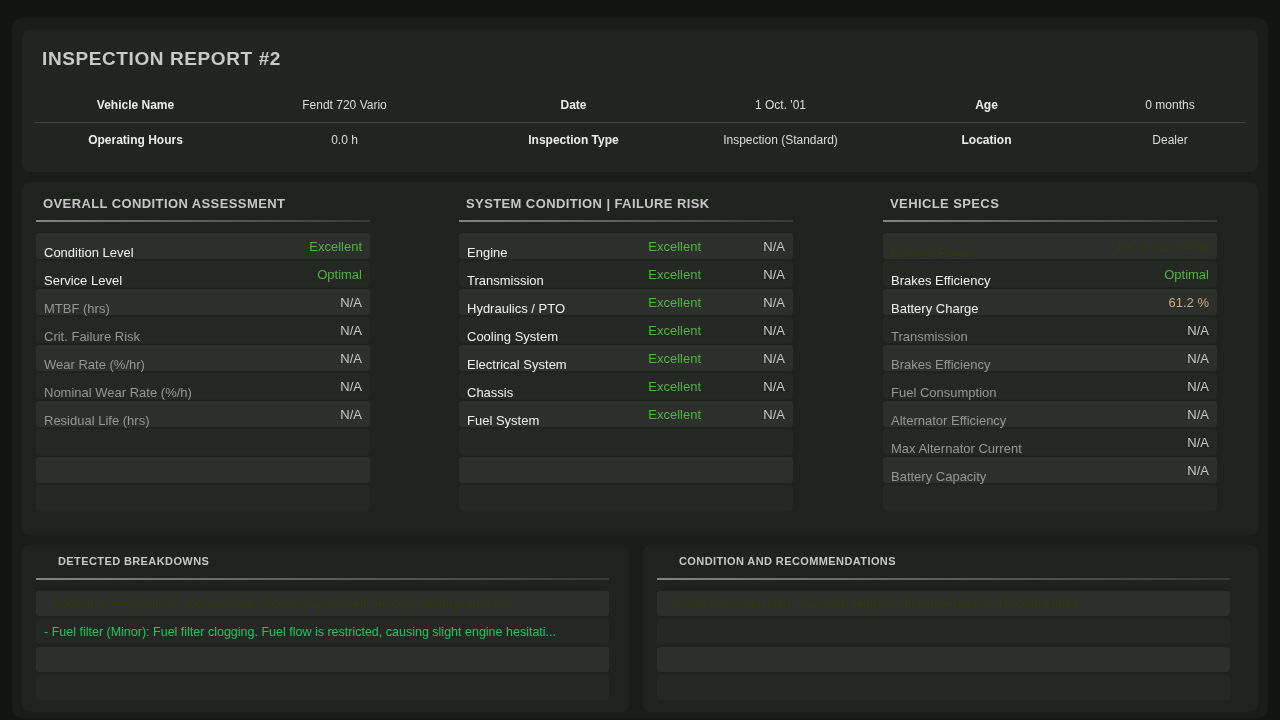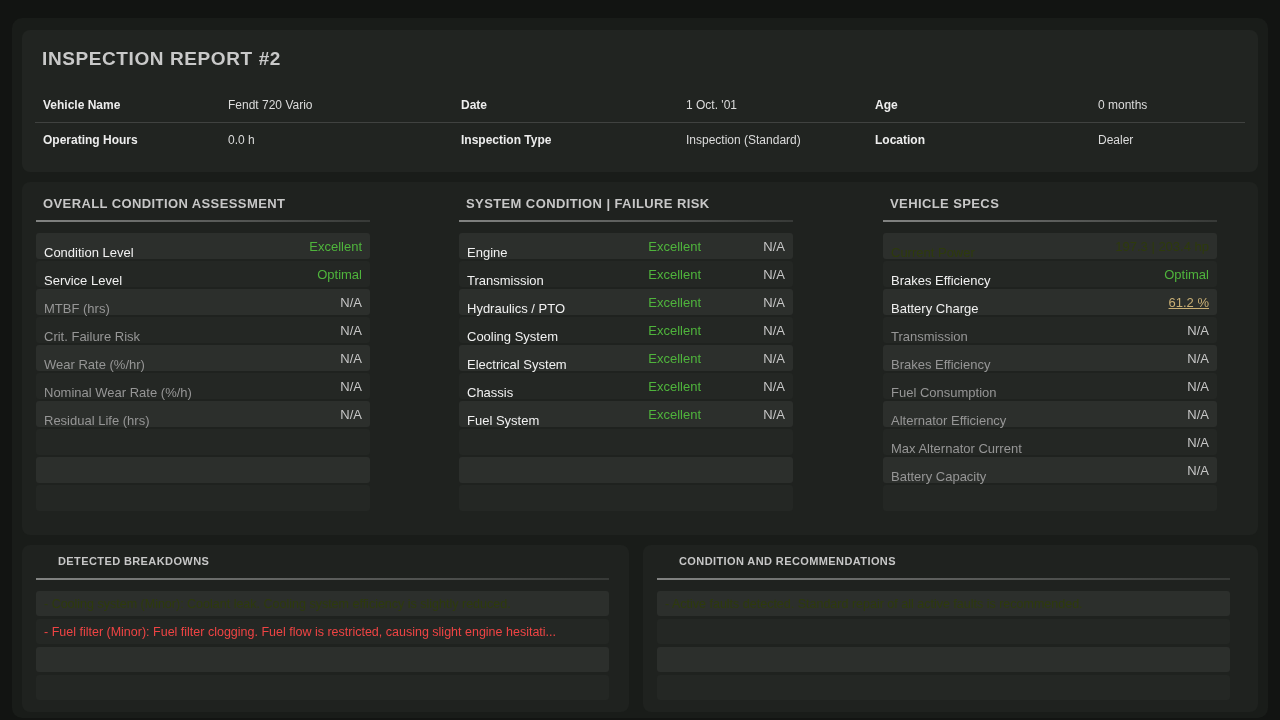--- a/index.html
+++ b/index.html
@@ -2,21 +2,21 @@
 <html style="--good: #4fb43c; --warn: #c9af74; --highlight_bg: #87a226; --highlight_text: #2e3b0c;"><head>
 <meta charset="utf-8">
 <style>
   html,body{margin:0;padding:0;background:#121412;}
   .stage{position:relative;width:1280px;height:720px;overflow:hidden;
          background:#121412;font-family:"Liberation Sans",sans-serif;
          -webkit-font-smoothing:antialiased;}
   .card{position:absolute;left:12px;top:18px;width:1256px;height:700px;
         background:#191c19;border-radius:10px;}
   .box{position:absolute;background:#1f221f;border-radius:8px;}
-  #header-box{left:10px;top:12px;width:1236px;height:142px;background:#212421;}
+  #header-box{left:10px;top:12px;width:1236px;height:142px;background:#212421;text-align:center;}
   #middle-box{left:10px;top:164px;width:1236px;height:353px;}
   #breakdowns-box{left:10px;top:527px;width:607px;height:167px;}
   #conclusion-box{left:631px;top:527px;width:615px;height:167px;}
 
   .report-title{position:absolute;left:20px;top:18px;margin:0;font-size:19px;
         font-weight:bold;color:#c9c9c9;letter-spacing:0.6px;}
   .info-row{position:absolute;left:21px;right:16px;height:34px;display:grid;
         grid-template-columns:185px 233px 225px 189px 223px 1fr;
         align-items:center;font-size:12px;}
   #info-row-1{top:58px;}
@@ -38,25 +38,25 @@
 
   .row{height:26px;margin-bottom:2px;display:flex;align-items:center;
         padding:0 8px;font-size:13px;border-radius:3px;}
   .rows .row:nth-child(odd){background:#2c2f2c;}
   .rows .row:nth-child(even){background:#242724;}
   .row.hl{background:var(--highlight_bg,#87a226);}
   .row .lbl{flex:1;color:#f1f1f1;white-space:nowrap;overflow:hidden;margin-top:12px;}
   .row .lbl.dim{color:#969696;}
   .row .val{color:#c6c6c6;white-space:nowrap;}
   .row .val.good{color:var(--good,#4fb43c);}
-  .row .val.warn{color:var(--warn,#c9af74);text-decoration:underline;}
+  .row .val.warn{color:var(--warn,#c9af74);}
   .row .status{width:112px;text-align:right;white-space:nowrap;}
   .row .status.good{color:var(--good,#4fb43c);}
   .row .risk{width:84px;text-align:right;color:#c6c6c6;white-space:nowrap;}
-  .row .txt{color:#ef4444;font-size:12.5px;white-space:nowrap;overflow:hidden;}
+  .row .txt{color:#22c55e;font-size:12.5px;white-space:nowrap;overflow:hidden;}
   .row.hl .lbl,.row.hl .val,.row.hl .txt{color:var(--highlight_text,#2e3b0c);}
 
   .b-title{position:absolute;top:10px;left:36px;margin:0;font-size:11px;
         font-weight:bold;color:#c7c7c7;letter-spacing:0.4px;}
   .b-underline{position:absolute;top:33px;left:14px;width:573px;height:2px;
         background:linear-gradient(to right,rgba(228,228,228,0.5),rgba(228,228,228,0.12));}
   .b-rows{position:absolute;top:46px;left:14px;width:573px;}
   .b-rows .row{height:25px;margin-bottom:3px;}
 </style>
 </head>

